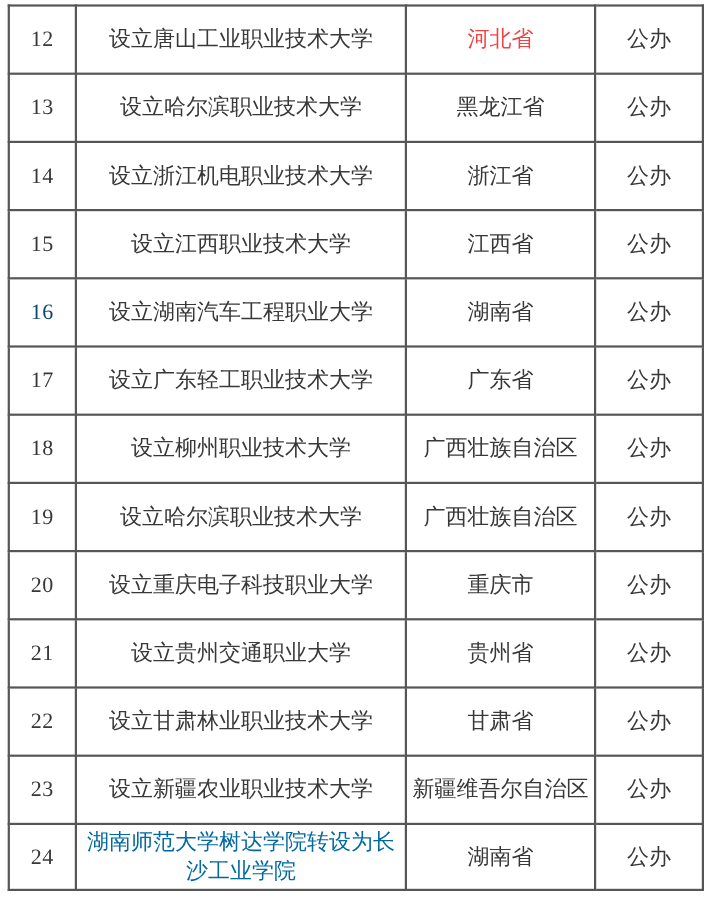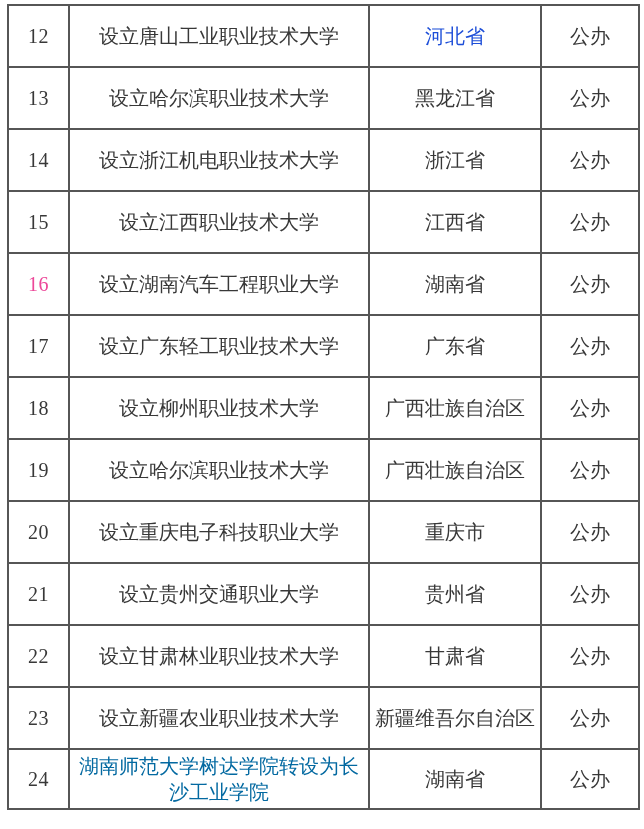--- a/index.html
+++ b/index.html
@@ -58,21 +58,21 @@
     <colgroup>
       <col style="width:61px">
       <col style="width:300px">
       <col style="width:172px">
       <col style="width:98px">
     </colgroup>
     <tbody id="table-body">
   <tr>
     <td class="col-no" style="border-color: rgb(86, 86, 86); color: rgb(56, 56, 56);">12</td>
     <td class="col-name" style="border-color: rgb(86, 86, 86); color: rgb(56, 56, 56);">设立唐山工业职业技术大学</td>
-    <td class="col-prov" style="border-color: rgb(86, 86, 86); color: #1d4ed8; font-family: Liberation Serif, serif;">河北省</td>
+    <td class="col-prov" style="border-color: rgb(86, 86, 86); color: #ef4444; font-family: Liberation Serif, serif;">河北省</td>
     <td class="col-type" style="border-color: rgb(86, 86, 86); color: rgb(56, 56, 56);">公办</td>
   </tr>
 
   <tr>
     <td class="col-no" style="border-color: rgb(86, 86, 86); color: rgb(56, 56, 56);">13</td>
     <td class="col-name" style="border-color: rgb(86, 86, 86); color: rgb(56, 56, 56);">设立哈尔滨职业技术大学</td>
     <td class="col-prov" style="border-color: rgb(86, 86, 86); color: rgb(56, 56, 56);">黑龙江省</td>
     <td class="col-type" style="border-color: rgb(86, 86, 86); color: rgb(56, 56, 56);">公办</td>
   </tr>
 
@@ -84,21 +84,21 @@
   </tr>
 
   <tr>
     <td class="col-no" style="border-color: rgb(86, 86, 86); color: rgb(56, 56, 56);">15</td>
     <td class="col-name" style="border-color: rgb(86, 86, 86); color: rgb(56, 56, 56);">设立江西职业技术大学</td>
     <td class="col-prov" style="border-color: rgb(86, 86, 86); color: rgb(56, 56, 56);">江西省</td>
     <td class="col-type" style="border-color: rgb(86, 86, 86); color: rgb(56, 56, 56);">公办</td>
   </tr>
 
   <tr>
-    <td class="col-no" style="border-color: rgb(86, 86, 86); color: #ec4899;">16</td>
+    <td class="col-no" style="border-color: rgb(86, 86, 86); color: #0c4a6e;">16</td>
     <td class="col-name" style="border-color: rgb(86, 86, 86); color: rgb(56, 56, 56);">设立湖南汽车工程职业大学</td>
     <td class="col-prov" style="border-color: rgb(86, 86, 86); color: rgb(56, 56, 56);">湖南省</td>
     <td class="col-type" style="border-color: rgb(86, 86, 86); color: rgb(56, 56, 56);">公办</td>
   </tr>
 
   <tr>
     <td class="col-no" style="border-color: rgb(86, 86, 86); color: rgb(56, 56, 56);">17</td>
     <td class="col-name" style="border-color: rgb(86, 86, 86); color: rgb(56, 56, 56);">设立广东轻工职业技术大学</td>
     <td class="col-prov" style="border-color: rgb(86, 86, 86); color: rgb(56, 56, 56);">广东省</td>
     <td class="col-type" style="border-color: rgb(86, 86, 86); color: rgb(56, 56, 56);">公办</td>

